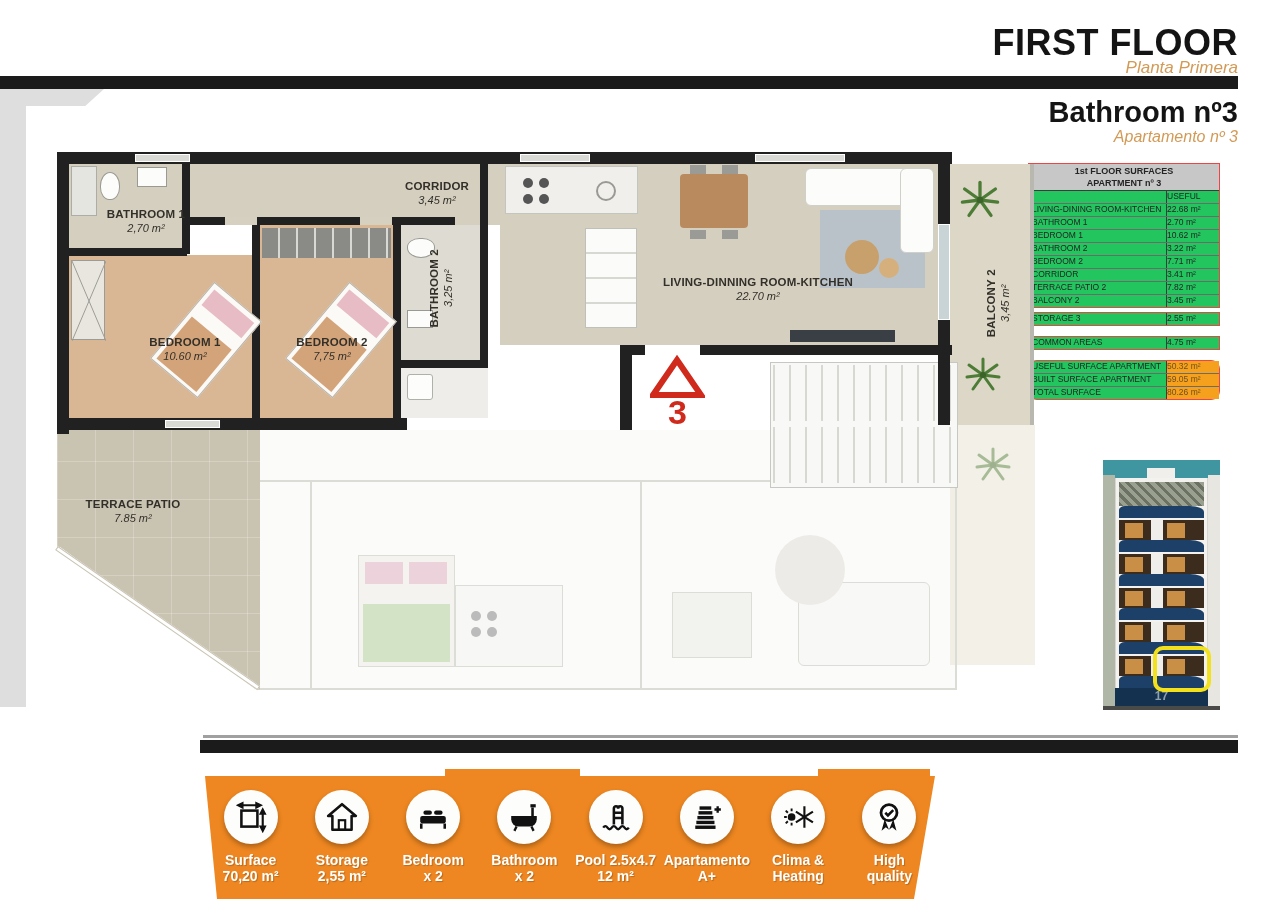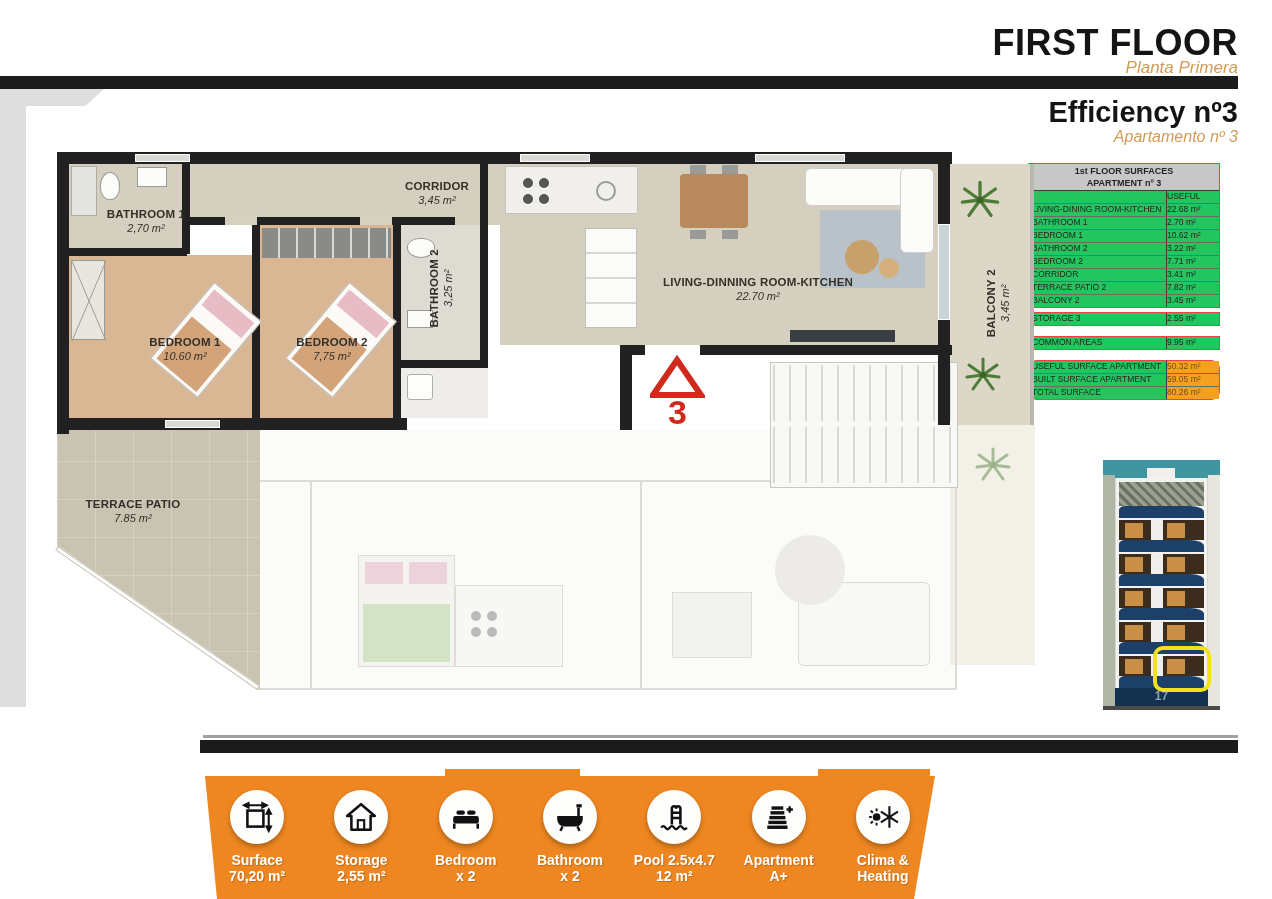--- a/index.html
+++ b/index.html
@@ -66,21 +66,21 @@
 </style>
 </head>
 <body>
 
 <div class="abs bar-black" style="left:0;top:76px;width:1238px;height:13px;"></div>
 <div class="abs gray-corner" style="left:0;top:89px;width:104px;height:17px;"></div>
 <div class="abs gray-strip" style="left:0;top:89px;width:26px;height:618px;"></div>
 
 <div class="abs mast-title">FIRST FLOOR</div>
 <div class="abs mast-sub">Planta Primera</div>
-<div class="abs apt-title">Efficiency nº3</div>
+<div class="abs apt-title">Bathroom nº3</div>
 <div class="abs apt-sub">Apartamento nº 3</div>
 
 <div class="abs tbl" style="top:163px;">
   <div class="tbl-title">
     <span>1st FLOOR SURFACES</span><br>
     <span>APARTMENT nº 3</span>
   </div>
   <div class="trow th">
     <span class="td-name" style="text-align:center;padding-left:0;margin-top:20px;">NAME - DESIGNATION</span>
     <span class="td-val">USEFUL</span>
@@ -120,21 +120,21 @@
 </div>
 <div class="abs tbl" style="top:312px;">
   <div class="trow">
       <span class="td-name">STORAGE 3</span>
       <span class="td-val">2.55 m²</span>
     </div>
 </div>
 <div class="abs tbl" style="top:336px;">
   <div class="trow">
       <span class="td-name">COMMON AREAS</span>
-      <span class="td-val">9.95 m²</span>
+      <span class="td-val">4.75 m²</span>
     </div>
 </div>
 <div class="abs tbl" style="top:360px;border-radius:9px;">
   <div class="trow">
       <span class="td-name">USEFUL SURFACE APARTMENT</span>
       <span class="td-val orange">50.32 m²</span>
     </div>
   <div class="trow">
       <span class="td-name">BUILT SURFACE APARTMENT</span>
       <span class="td-val orange">59.05 m²</span>
@@ -486,21 +486,21 @@
             <rect x="5" y="18.5" width="17" height="3.2"></rect>
             <rect x="4" y="23" width="19" height="3.2"></rect>
           </g>
         <g stroke="#111" stroke-width="2.2">
             <line x1="25" y1="5" x2="25" y2="11"></line>
             <line x1="22" y1="8" x2="28" y2="8"></line>
           </g>
       </svg>
     </div>
     <div class="flabel">
-        <span>Apartment</span>
+        <span>Apartamento</span>
         <span>A+</span>
       </div>
   </div>
 
   <div class="feature">
     <div class="fcircle">
       <svg width="32" height="32" viewBox="0 0 30 30">
         <circle cx="9" cy="15" r="3.6" fill="#111"></circle>
         <g stroke="#111" stroke-width="1.8">
             <line x1="9" y1="7" x2="9" y2="9.5"></line>
@@ -515,14 +515,28 @@
             <line x1="29" y1="10" x2="13" y2="20"></line>
           </g>
       </svg>
     </div>
     <div class="flabel">
         <span>Clima &amp;</span>
         <span>Heating</span>
       </div>
   </div>
 
+  <div class="feature">
+    <div class="fcircle">
+      <svg width="32" height="32" viewBox="0 0 30 30">
+        <polygon points="11,17 8,28 12,24.5 15,27" fill="#111"></polygon>
+          <polygon points="19,17 22,28 18,24.5 15,27" fill="#111"></polygon>
+        <circle cx="15" cy="11" r="7.5" fill="#fff" stroke="#111" stroke-width="2.6"></circle>
+        <polyline points="11.5,11 14,13.5 19,8.5" fill="none" stroke="#111" stroke-width="2.4"></polyline>
+      </svg>
+    </div>
+    <div class="flabel">
+        <span>High</span>
+        <span>quality</span>
+      </div>
+  </div>
 
 </div>
 
 </body></html>

